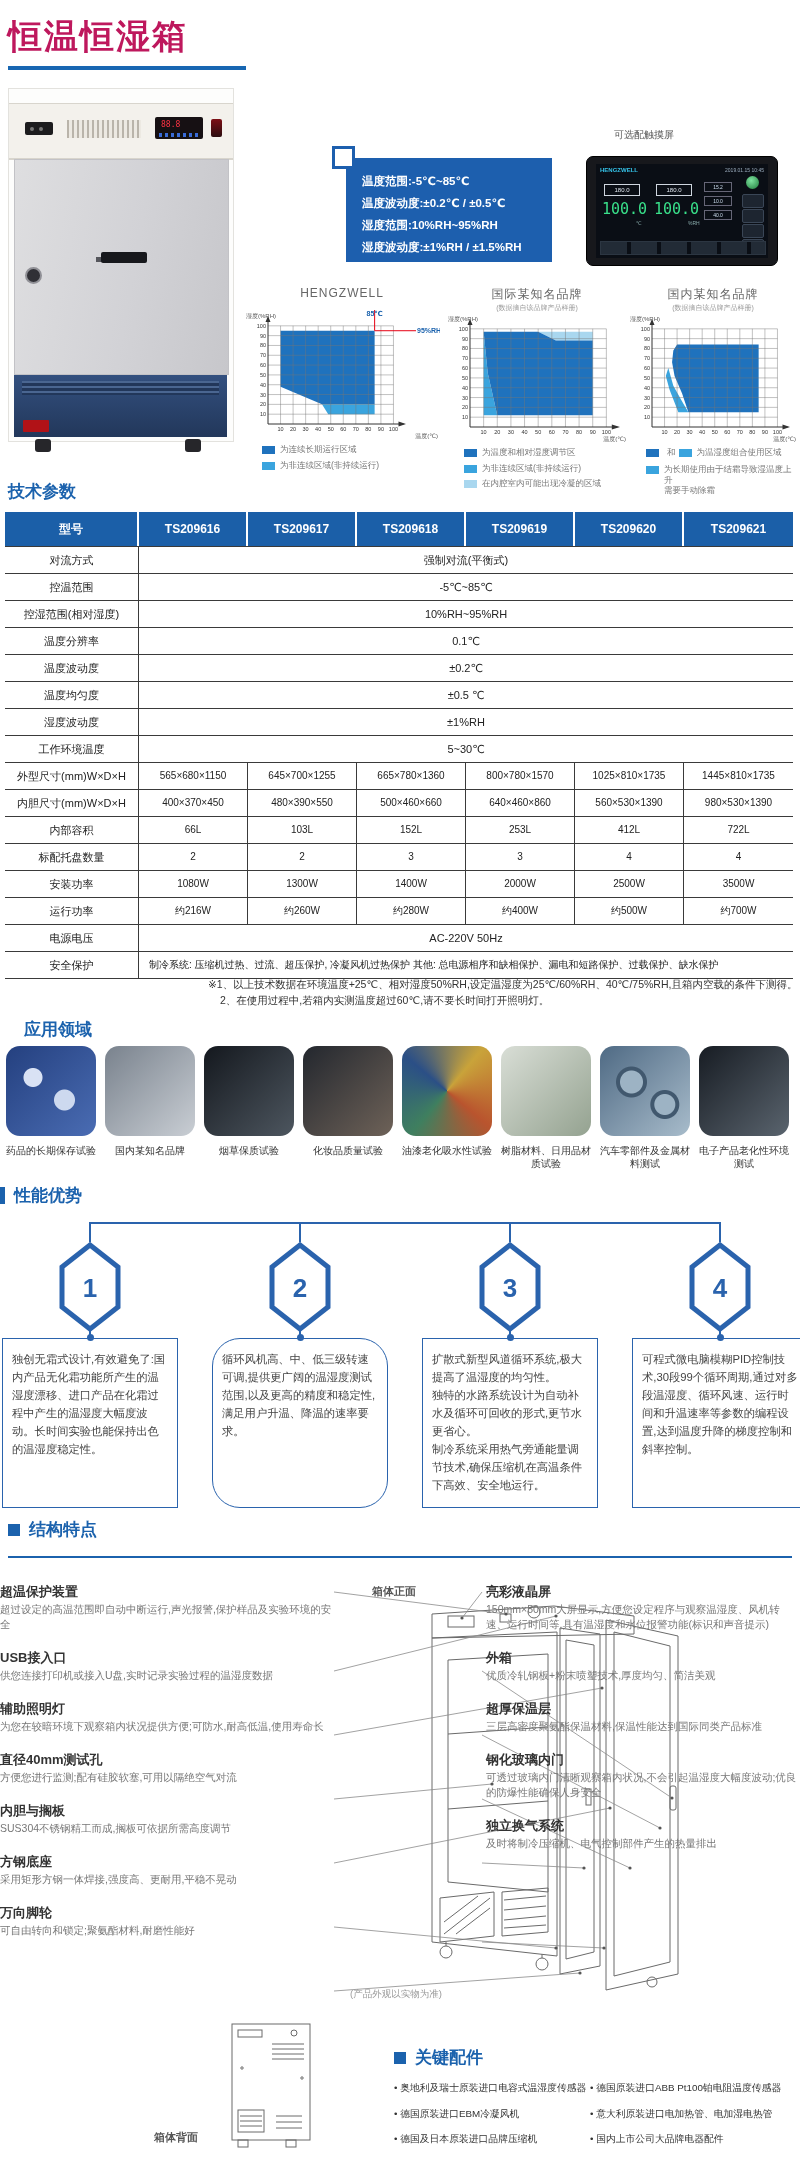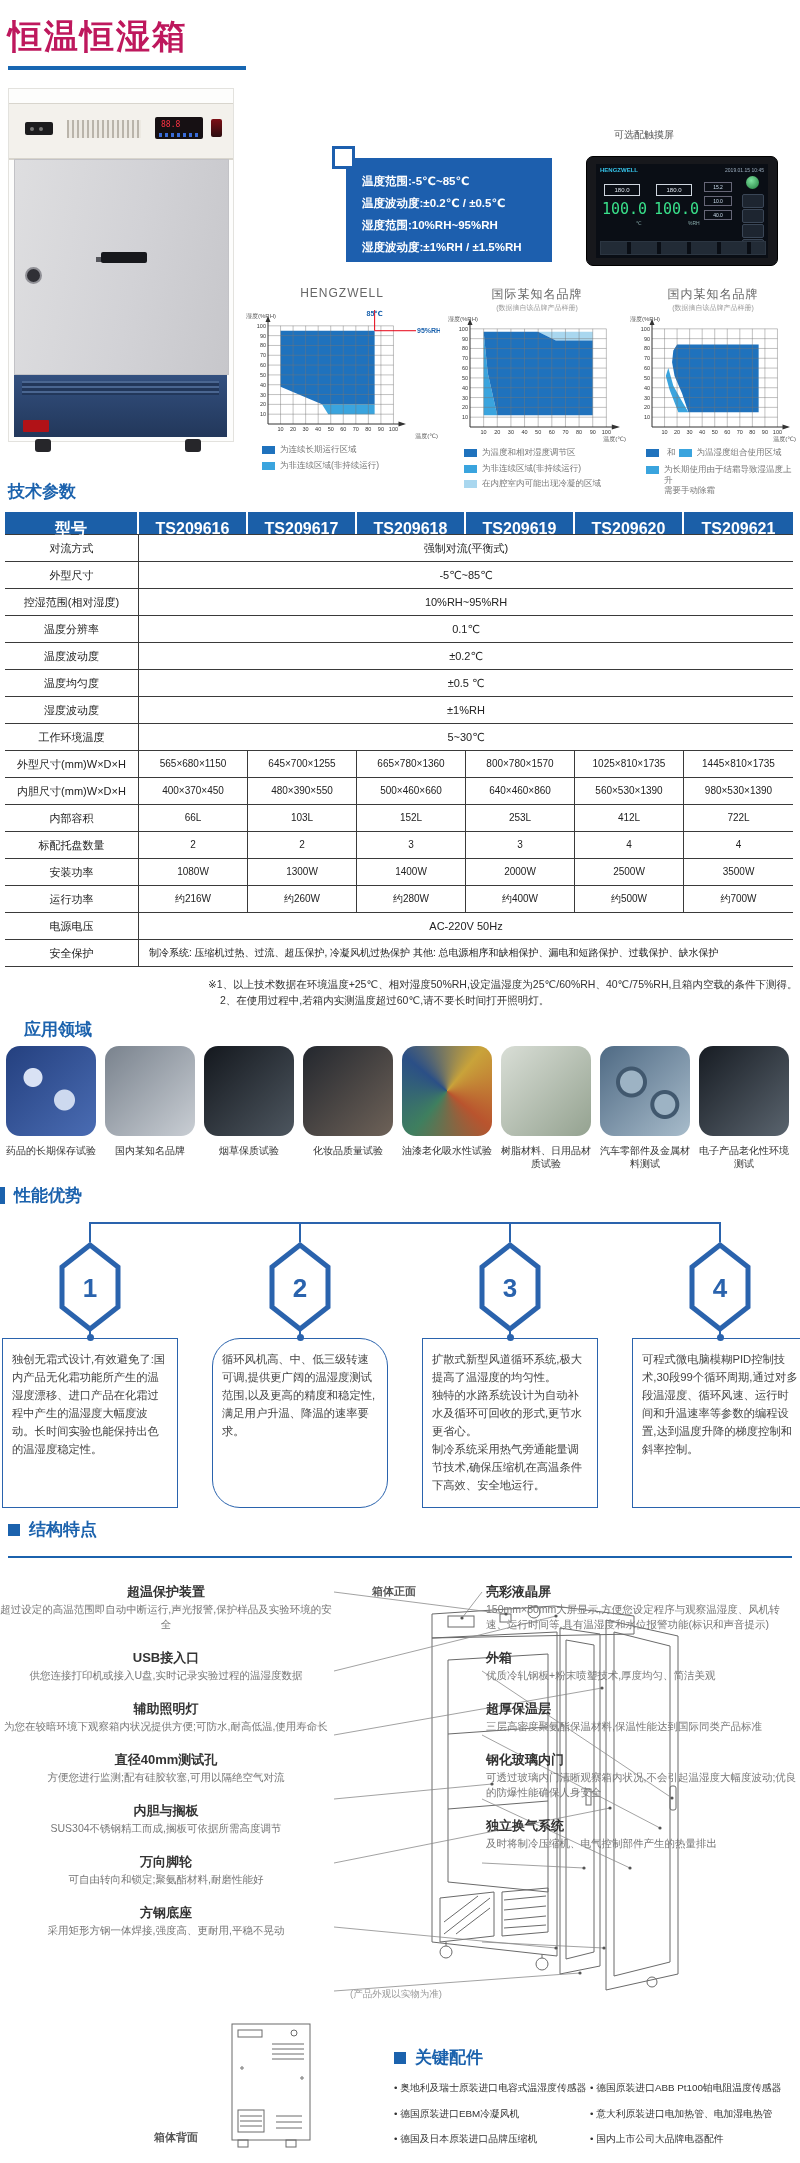--- a/index.html
+++ b/index.html
@@ -50,21 +50,21 @@
   .legend{margin-top:4px;}
   .legend-row{display:flex;align-items:flex-start;margin:0 0 5px 18px;}
   .legend-row .sw{flex:none;width:13px;height:8px;margin-top:2px;margin-right:5px;}
   .legend-row .jt{font-size:8.5px;color:#777;margin:0 3px;}
   .legend-row .tx{font-size:8.5px;color:#777;line-height:1.25;white-space:pre-line;}
   
   #tech-title{left:8px;top:480px;}
   h2.sec{margin:0;font-size:17px;font-weight:bold;color:#1b62ad;}
   #techTable{left:5px;top:512px;width:788px;}
   .t-head{display:grid;grid-template-columns:134px repeat(6,1fr);}
-  .t-head .hc{background:#1b5fa8;color:#fff;font-size:16px;font-weight:bold;text-align:center;line-height:34px;height:22px;border-right:2px solid #fff;}
+  .t-head .hc{background:#1b5fa8;color:#fff;font-size:12px;font-weight:bold;text-align:center;line-height:34px;height:34px;border-right:2px solid #fff;}
   .t-head .hc:last-child{border-right:none;}
   .t-body{border-top:1px solid #3a3a3a;}
   .t-row{display:grid;grid-template-columns:134px repeat(6,1fr);border-bottom:1px solid #3a3a3a;height:26px;}
   .t-label{border-right:1px solid #3a3a3a;font-size:11px;text-align:center;line-height:26px;color:#222;white-space:nowrap;}
   .t-span{grid-column:2/8;font-size:11px;text-align:center;line-height:26px;color:#222;}
   .t-span.left{text-align:left;padding-left:10px;font-size:10px;white-space:nowrap;}
   .t-cell{font-size:10px;text-align:center;line-height:26px;color:#222;border-right:1px solid #3a3a3a;white-space:nowrap;}
   .t-cell:last-child{border-right:none;}
   #techNotes{left:0;top:976px;width:800px;}
   .note{font-size:10.5px;color:#333;line-height:16px;}
@@ -93,21 +93,21 @@
   .adv-dot{position:absolute;width:7px;height:7px;border-radius:50%;background:#2a63ad;}
   .adv-box{position:absolute;top:126px;height:170px;border:1.5px solid #2a63ad;box-sizing:border-box;padding:11px 9px;font-size:11.3px;color:#444;line-height:1.6;white-space:pre-line;}
   
   #structure{left:0;top:1518px;width:800px;height:645px;}
   #struct-head{position:absolute;left:8px;top:0;width:784px;border-bottom:2px solid #1b62ad;padding-bottom:15px;display:flex;align-items:center;}
   .sq{display:inline-block;width:12px;height:12px;background:#1b62ad;margin-right:9px;}
   #front-label{position:absolute;left:372px;top:38px;font-size:11px;color:#555;font-weight:bold;margin-top:28px;}
   .feat{margin-bottom:18px;}
   .feat .ft{font-size:13px;font-weight:bold;color:#333;line-height:16px;}
   .feat .fd{font-size:10.5px;color:#777;line-height:15px;margin-top:2px;}
-  #featL{position:absolute;left:0;top:66px;width:332px;text-align:center;}
+  #featL{position:absolute;left:0;top:66px;width:332px;text-align:left;}
   #featR{position:absolute;left:486px;top:66px;width:312px;text-align:left;}
   #leaders{position:absolute;left:0;top:0;pointer-events:none;}
   #disclaimer{position:absolute;left:350px;top:470px;font-size:9.5px;color:#999;}
   #back-label{position:absolute;left:154px;top:612px;font-size:11px;color:#555;font-weight:bold;}
   #acc{position:absolute;left:394px;top:528px;width:404px;}
   #acc-head{display:flex;align-items:center;}
   #accList{margin-top:13px;display:grid;grid-template-columns:196px 208px;row-gap:13px;}
   .acc-item{font-size:9.8px;color:#333;line-height:1.3;}
   .acc-item:before{content:"• ";color:#333;}
   svg{display:block;}
@@ -394,21 +394,21 @@
         <div class="hc">TS209619</div>
         <div class="hc">TS209620</div>
         <div class="hc">TS209621</div>
       </div>
       <div class="t-body">
         <div class="t-row">
           <div class="t-label">对流方式</div>
           <div class="t-span">强制对流(平衡式)</div>
         </div>
         <div class="t-row">
-          <div class="t-label">外型尺寸</div>
+          <div class="t-label">控温范围</div>
           <div class="t-span">-5℃~85℃</div>
         </div>
         <div class="t-row">
           <div class="t-label">控湿范围(相对湿度)</div>
           <div class="t-span">10%RH~95%RH</div>
         </div>
         <div class="t-row">
           <div class="t-label">温度分辨率</div>
           <div class="t-span">0.1℃</div>
         </div>
@@ -671,26 +671,26 @@
         </div>
         <div class="feat">
           <div class="ft">直径40mm测试孔</div>
           <div class="fd">方便您进行监测;配有硅胶软塞,可用以隔绝空气对流</div>
         </div>
         <div class="feat">
           <div class="ft">内胆与搁板</div>
           <div class="fd">SUS304不锈钢精工而成,搁板可依据所需高度调节</div>
         </div>
         <div class="feat">
+          <div class="ft">方钢底座</div>
+          <div class="fd">采用矩形方钢一体焊接,强度高、更耐用,平稳不晃动</div>
+        </div>
+        <div class="feat">
           <div class="ft">万向脚轮</div>
           <div class="fd">可自由转向和锁定;聚氨酯材料,耐磨性能好</div>
-        </div>
-        <div class="feat">
-          <div class="ft">方钢底座</div>
-          <div class="fd">采用矩形方钢一体焊接,强度高、更耐用,平稳不晃动</div>
         </div>
       </div>
     <div id="featR">
         <div class="feat">
           <div class="ft">亮彩液晶屏</div>
           <div class="fd">150mm×50mm大屏显示,方便您设定程序与观察温湿度、风机转速、运行时间等,具有温湿度和水位报警功能(标识和声音提示)</div>
         </div>
         <div class="feat">
           <div class="ft">外箱</div>
           <div class="fd">优质冷轧钢板+粉末喷塑技术,厚度均匀、简洁美观</div>

